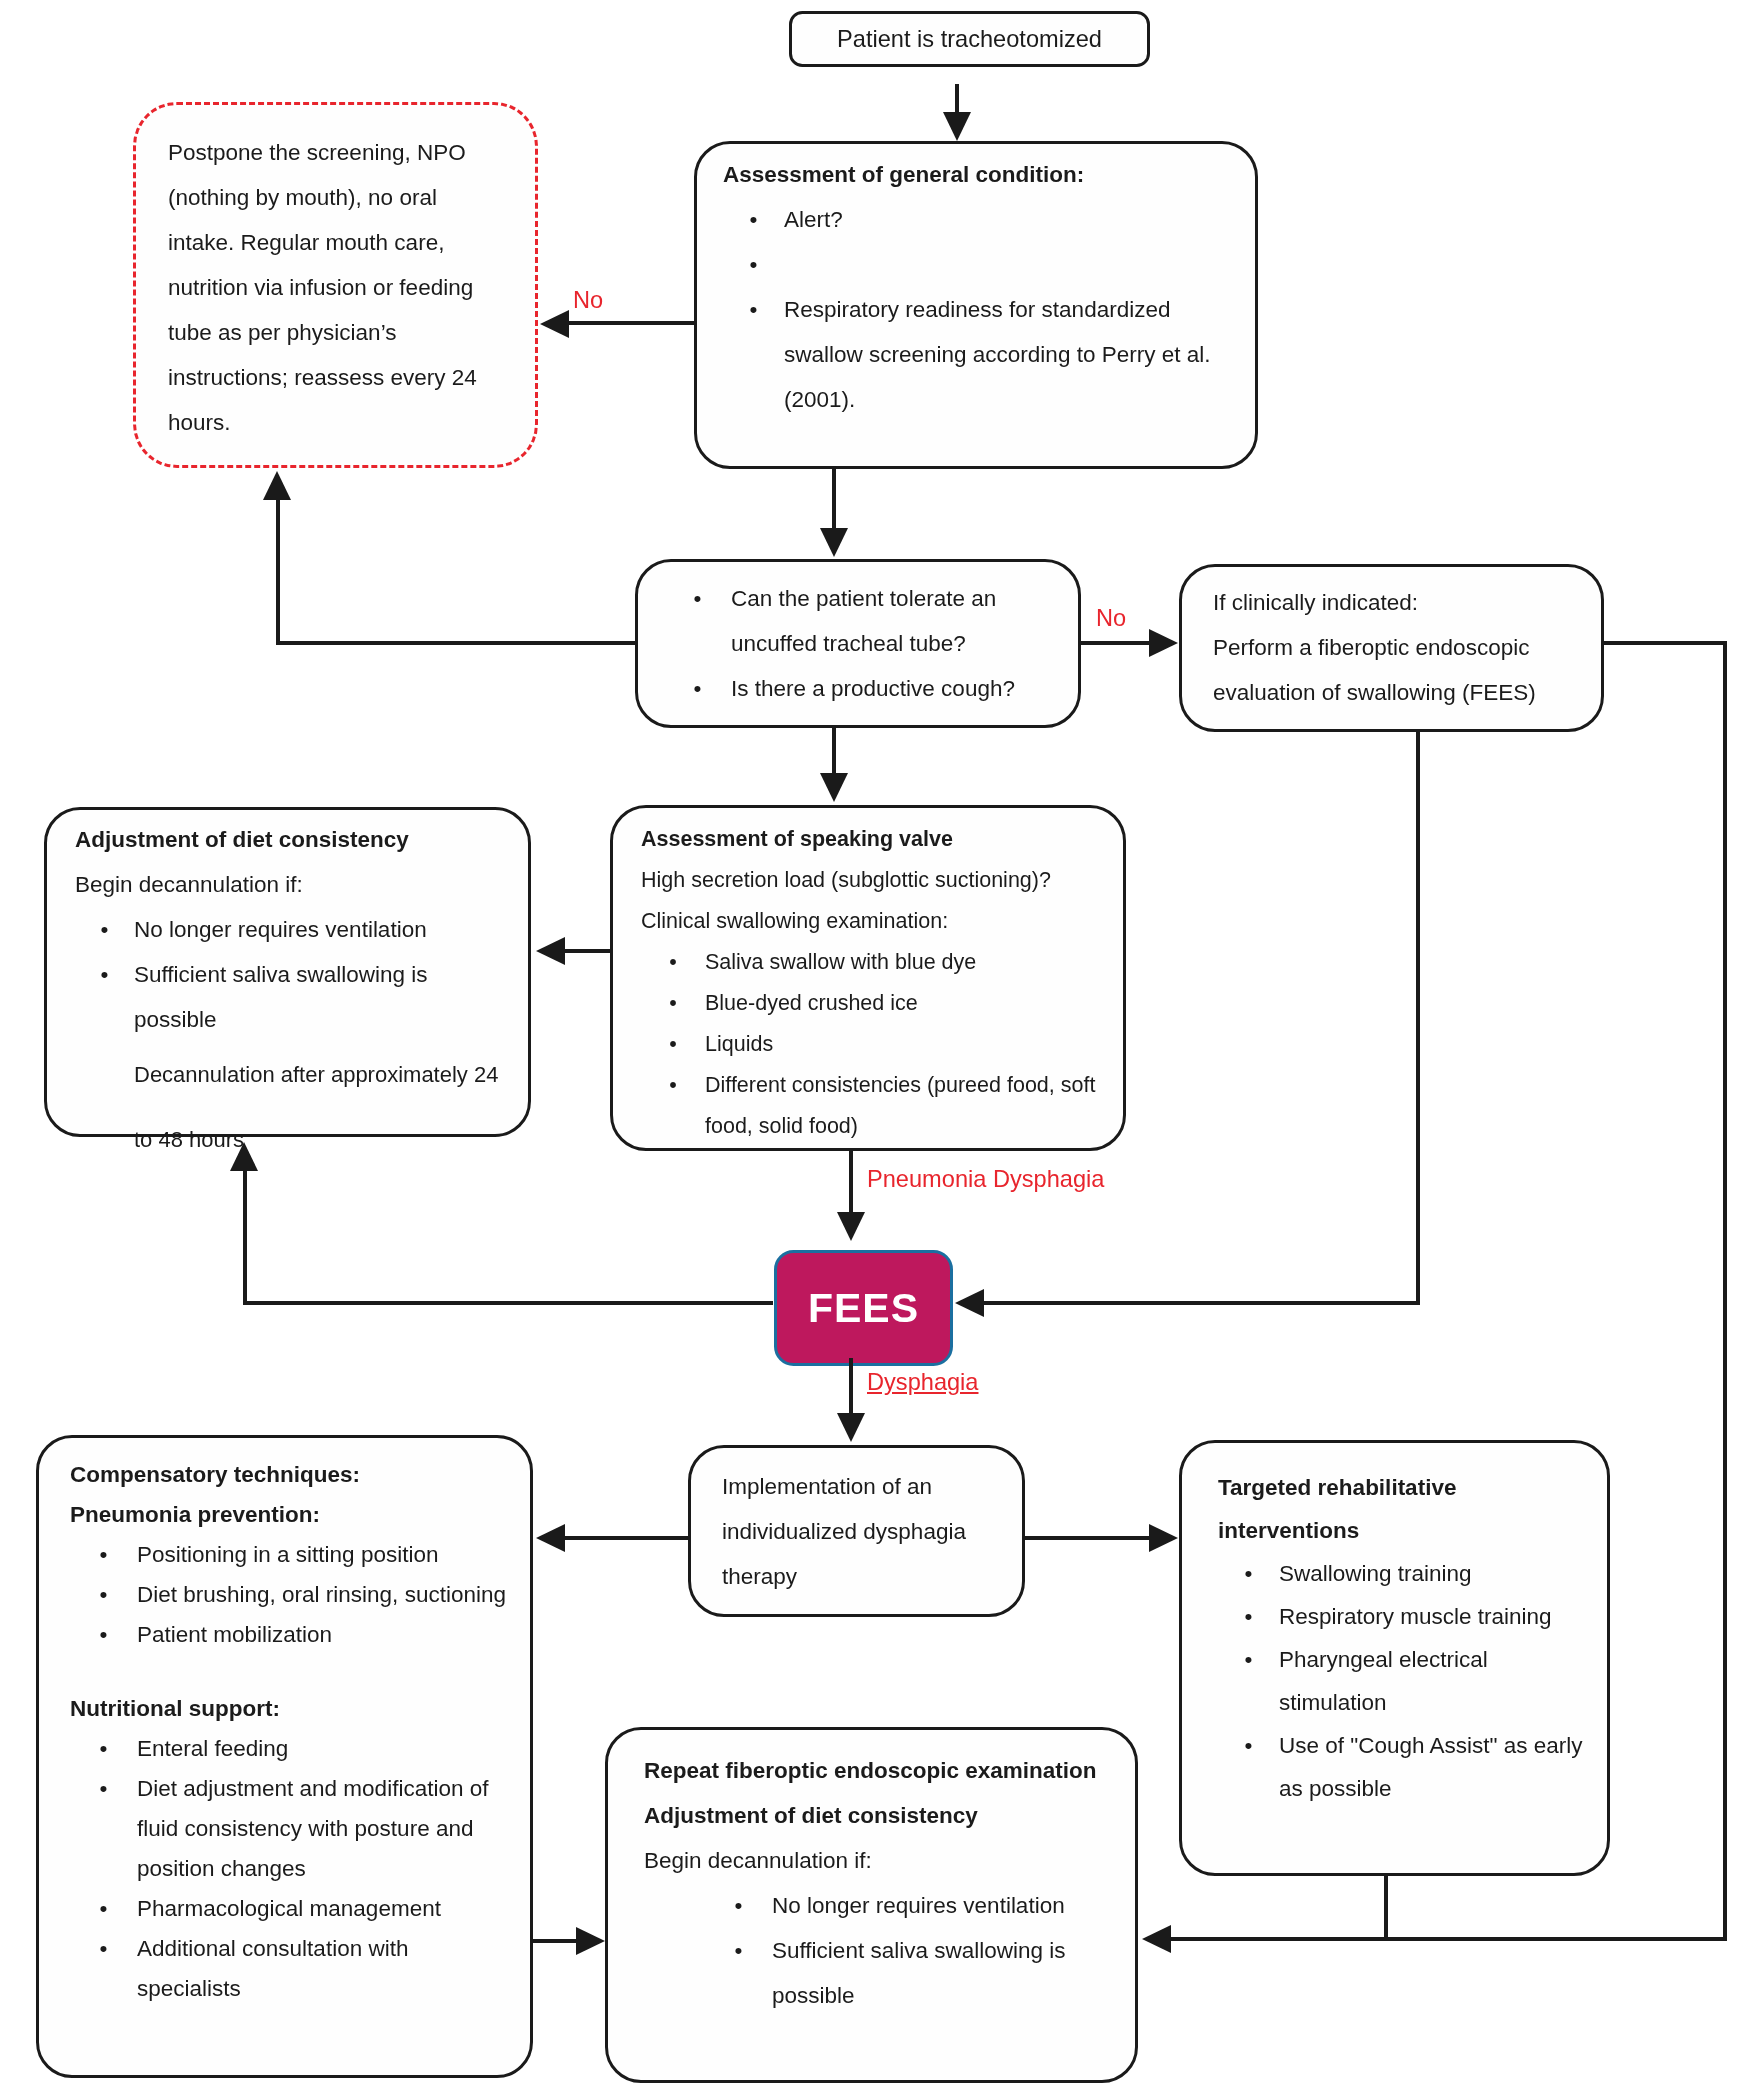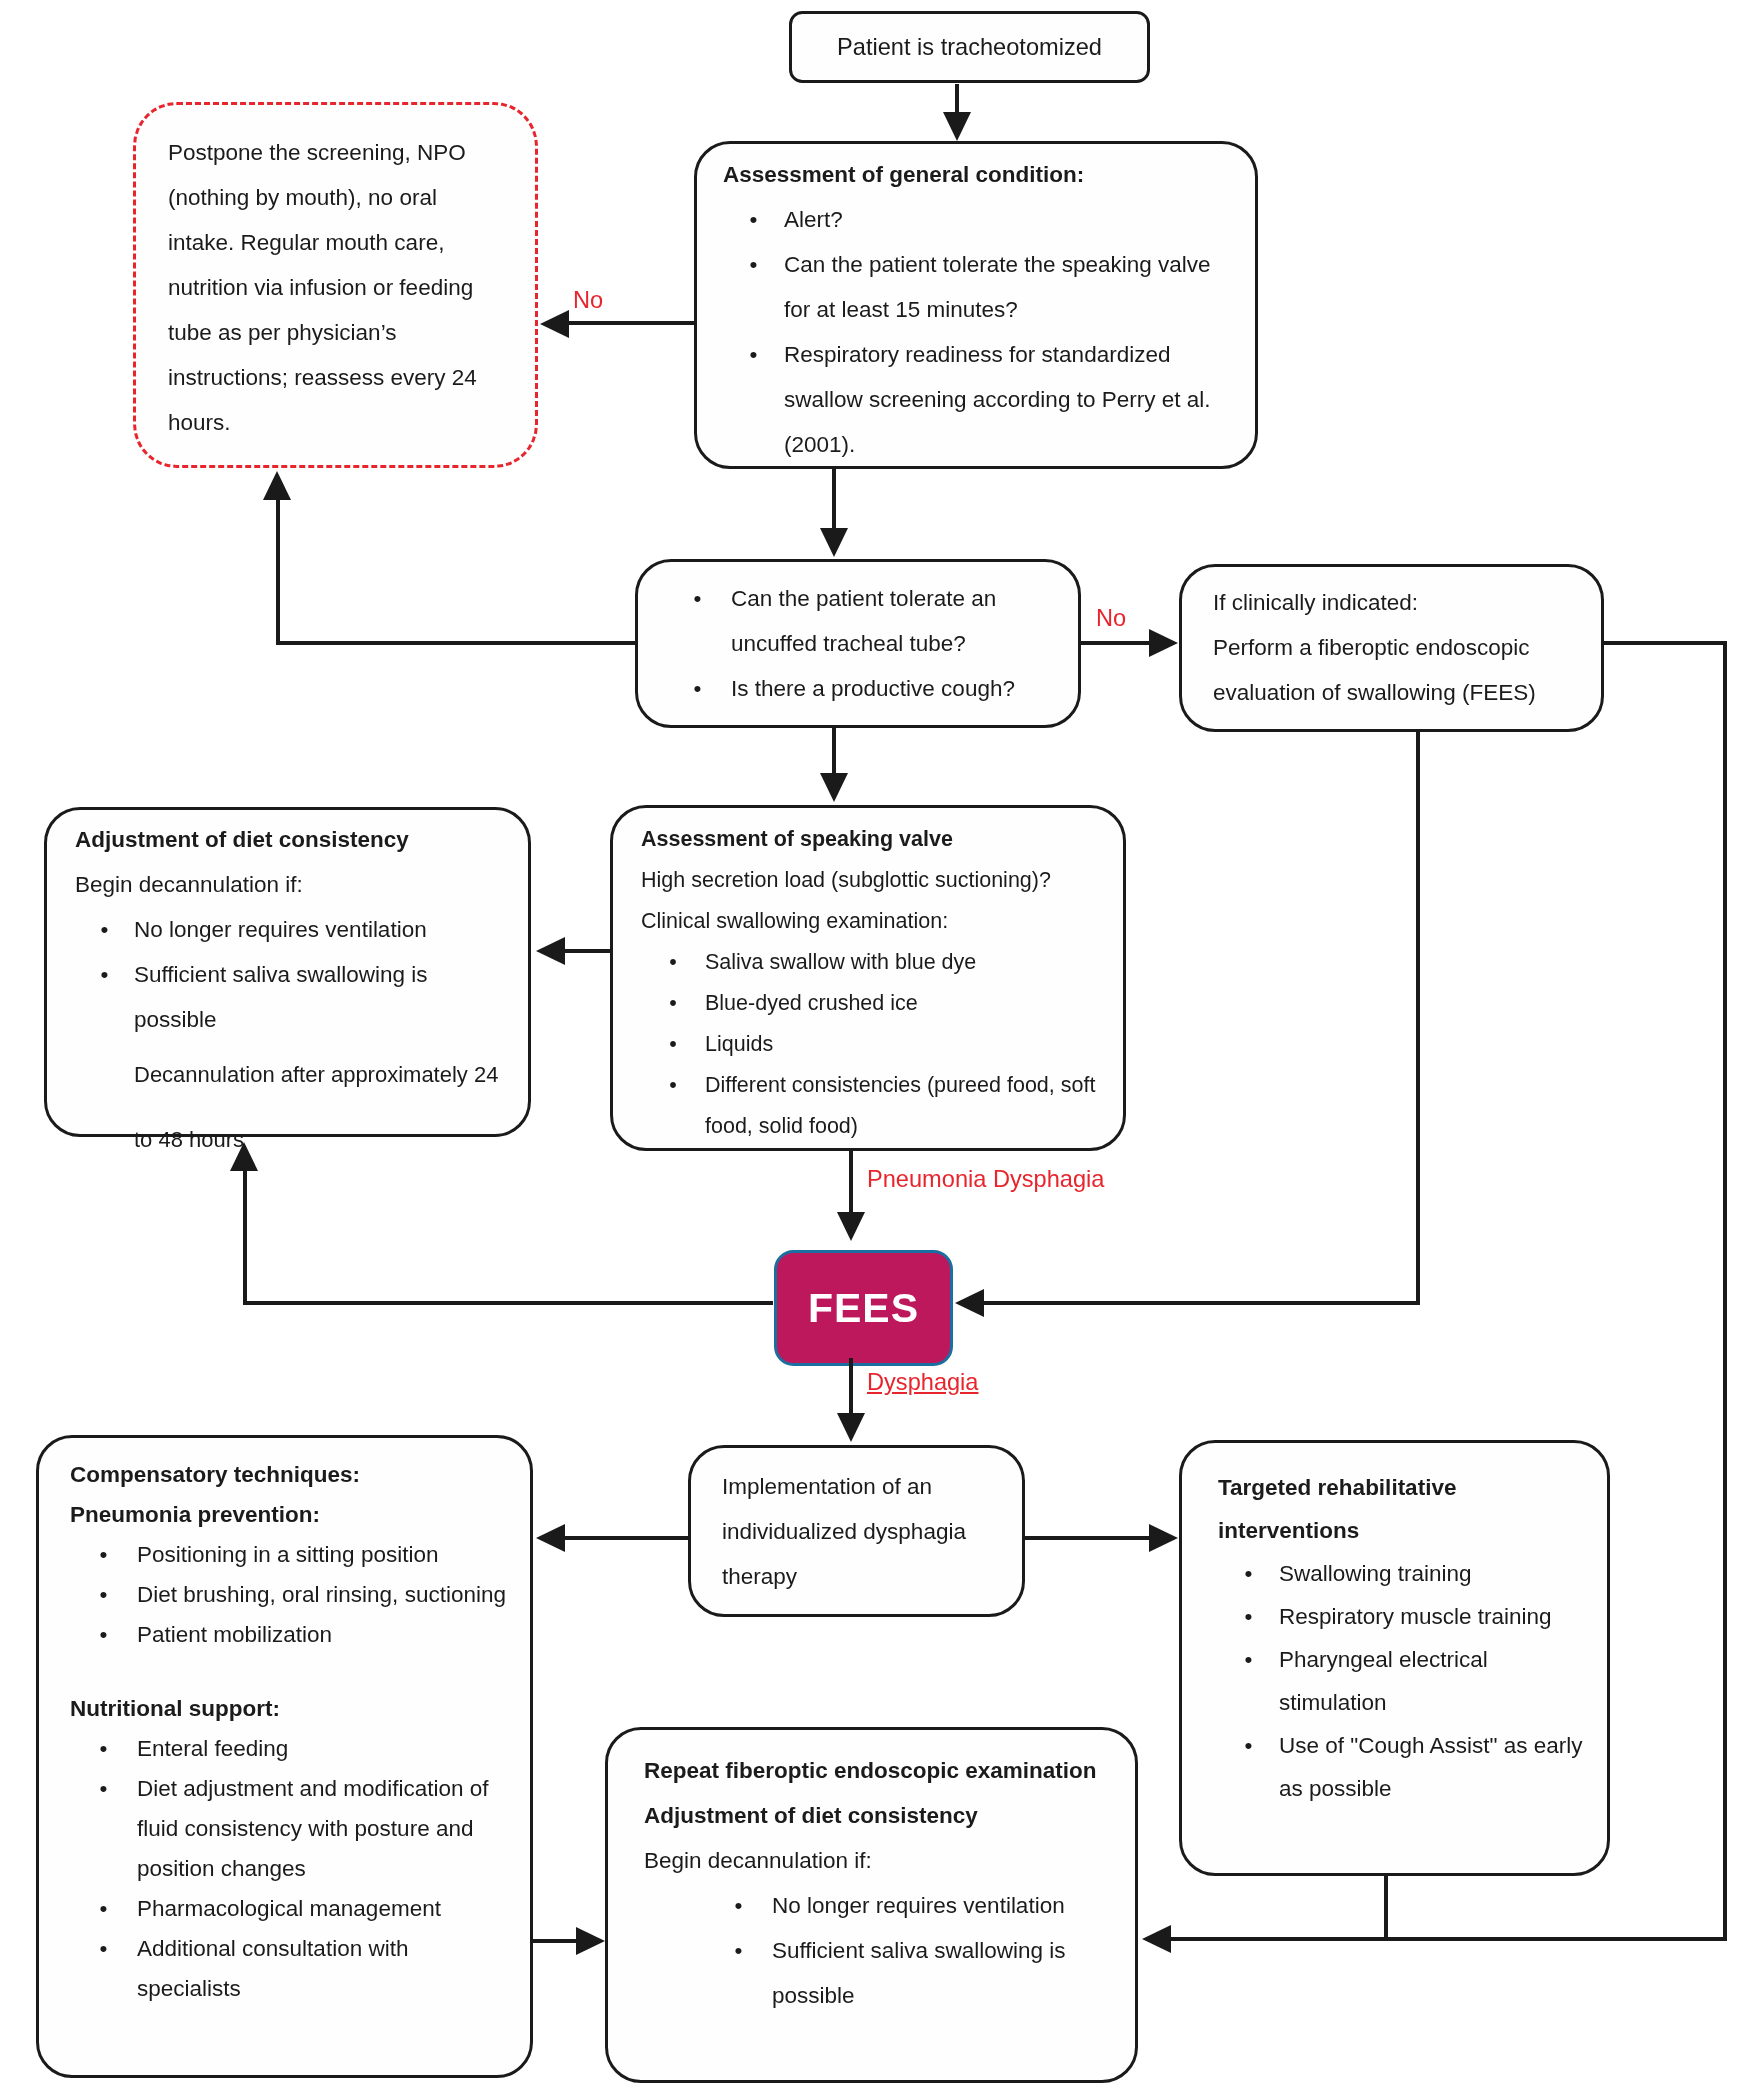--- a/index.html
+++ b/index.html
@@ -8,21 +8,21 @@
 
   
   .box{position:absolute;background:#fefefe;border:3.6px solid #1a1a1a;border-radius:36px;box-sizing:border-box;}
   .t{font-size:22.5px;line-height:45px;}
   .bold{font-weight:700;}
   .brow{display:flex;align-items:flex-start;font-size:22.5px;line-height:45px;}
   .bdot{flex:0 0 61px;text-align:center;}
   .bdot::before{content:"\2022";}
   .btxt{flex:1 1 auto;}
 
-  .b-patient{left:789px;top:11.3px;width:361px;height:72px;border-radius:13.3px;border-width:3.1px;
+  .b-patient{left:789px;top:11.3px;width:361px;height:56px;border-radius:13.3px;border-width:3.1px;
              display:flex;align-items:center;justify-content:center;font-size:23.6px;}
   .b-assessment{left:694px;top:141px;width:564px;height:328px;}
   .b-assessment .pad{padding:8.2px 15.4px 0 26px;}
   .b-postpone{left:133px;top:102px;width:405px;height:366px;border:3.6px dashed #e8252d;border-radius:44px;}
   .b-postpone .pad{padding:24.6px 26px 0 32px;font-size:22.5px;line-height:45px;}
   .b-decision{left:635px;top:559px;width:446px;height:169px;display:flex;flex-direction:column;justify-content:center;padding:0 15.4px 0 26px;}
   .b-decision .bdot{flex:0 0 67px;}
   .b-clinically{left:1179px;top:564px;width:425px;height:168px;}
   .b-clinically .pad{padding:13.3px 20.5px 0 31px;}
   .b-speaking{left:610px;top:805px;width:516px;height:346px;}
@@ -71,21 +71,20 @@
 
   <div class="box b-assessment">
     <div class="pad">
       <div class="t bold">Assessment of general condition:</div>
       <div class="brow">
           <span class="bdot"></span>
           <span class="btxt">Alert?</span>
         </div>
       <div class="brow">
           <span class="bdot"></span>
-          <span class="btxt">Can the patient tolerate the speaking valve for at least 15 minutes?</span>
         </div>
       <div class="brow">
           <span class="bdot"></span>
           <span class="btxt">Respiratory readiness for standardized swallow screening according to Perry et al. (2001).</span>
         </div>
     </div>
   </div>
 
   <div class="box b-postpone">
     <div class="pad">Postpone the screening, NPO (nothing by mouth), no oral intake. Regular mouth care, nutrition via infusion or feeding tube as per physician’s instructions; reassess every 24 hours.</div>

